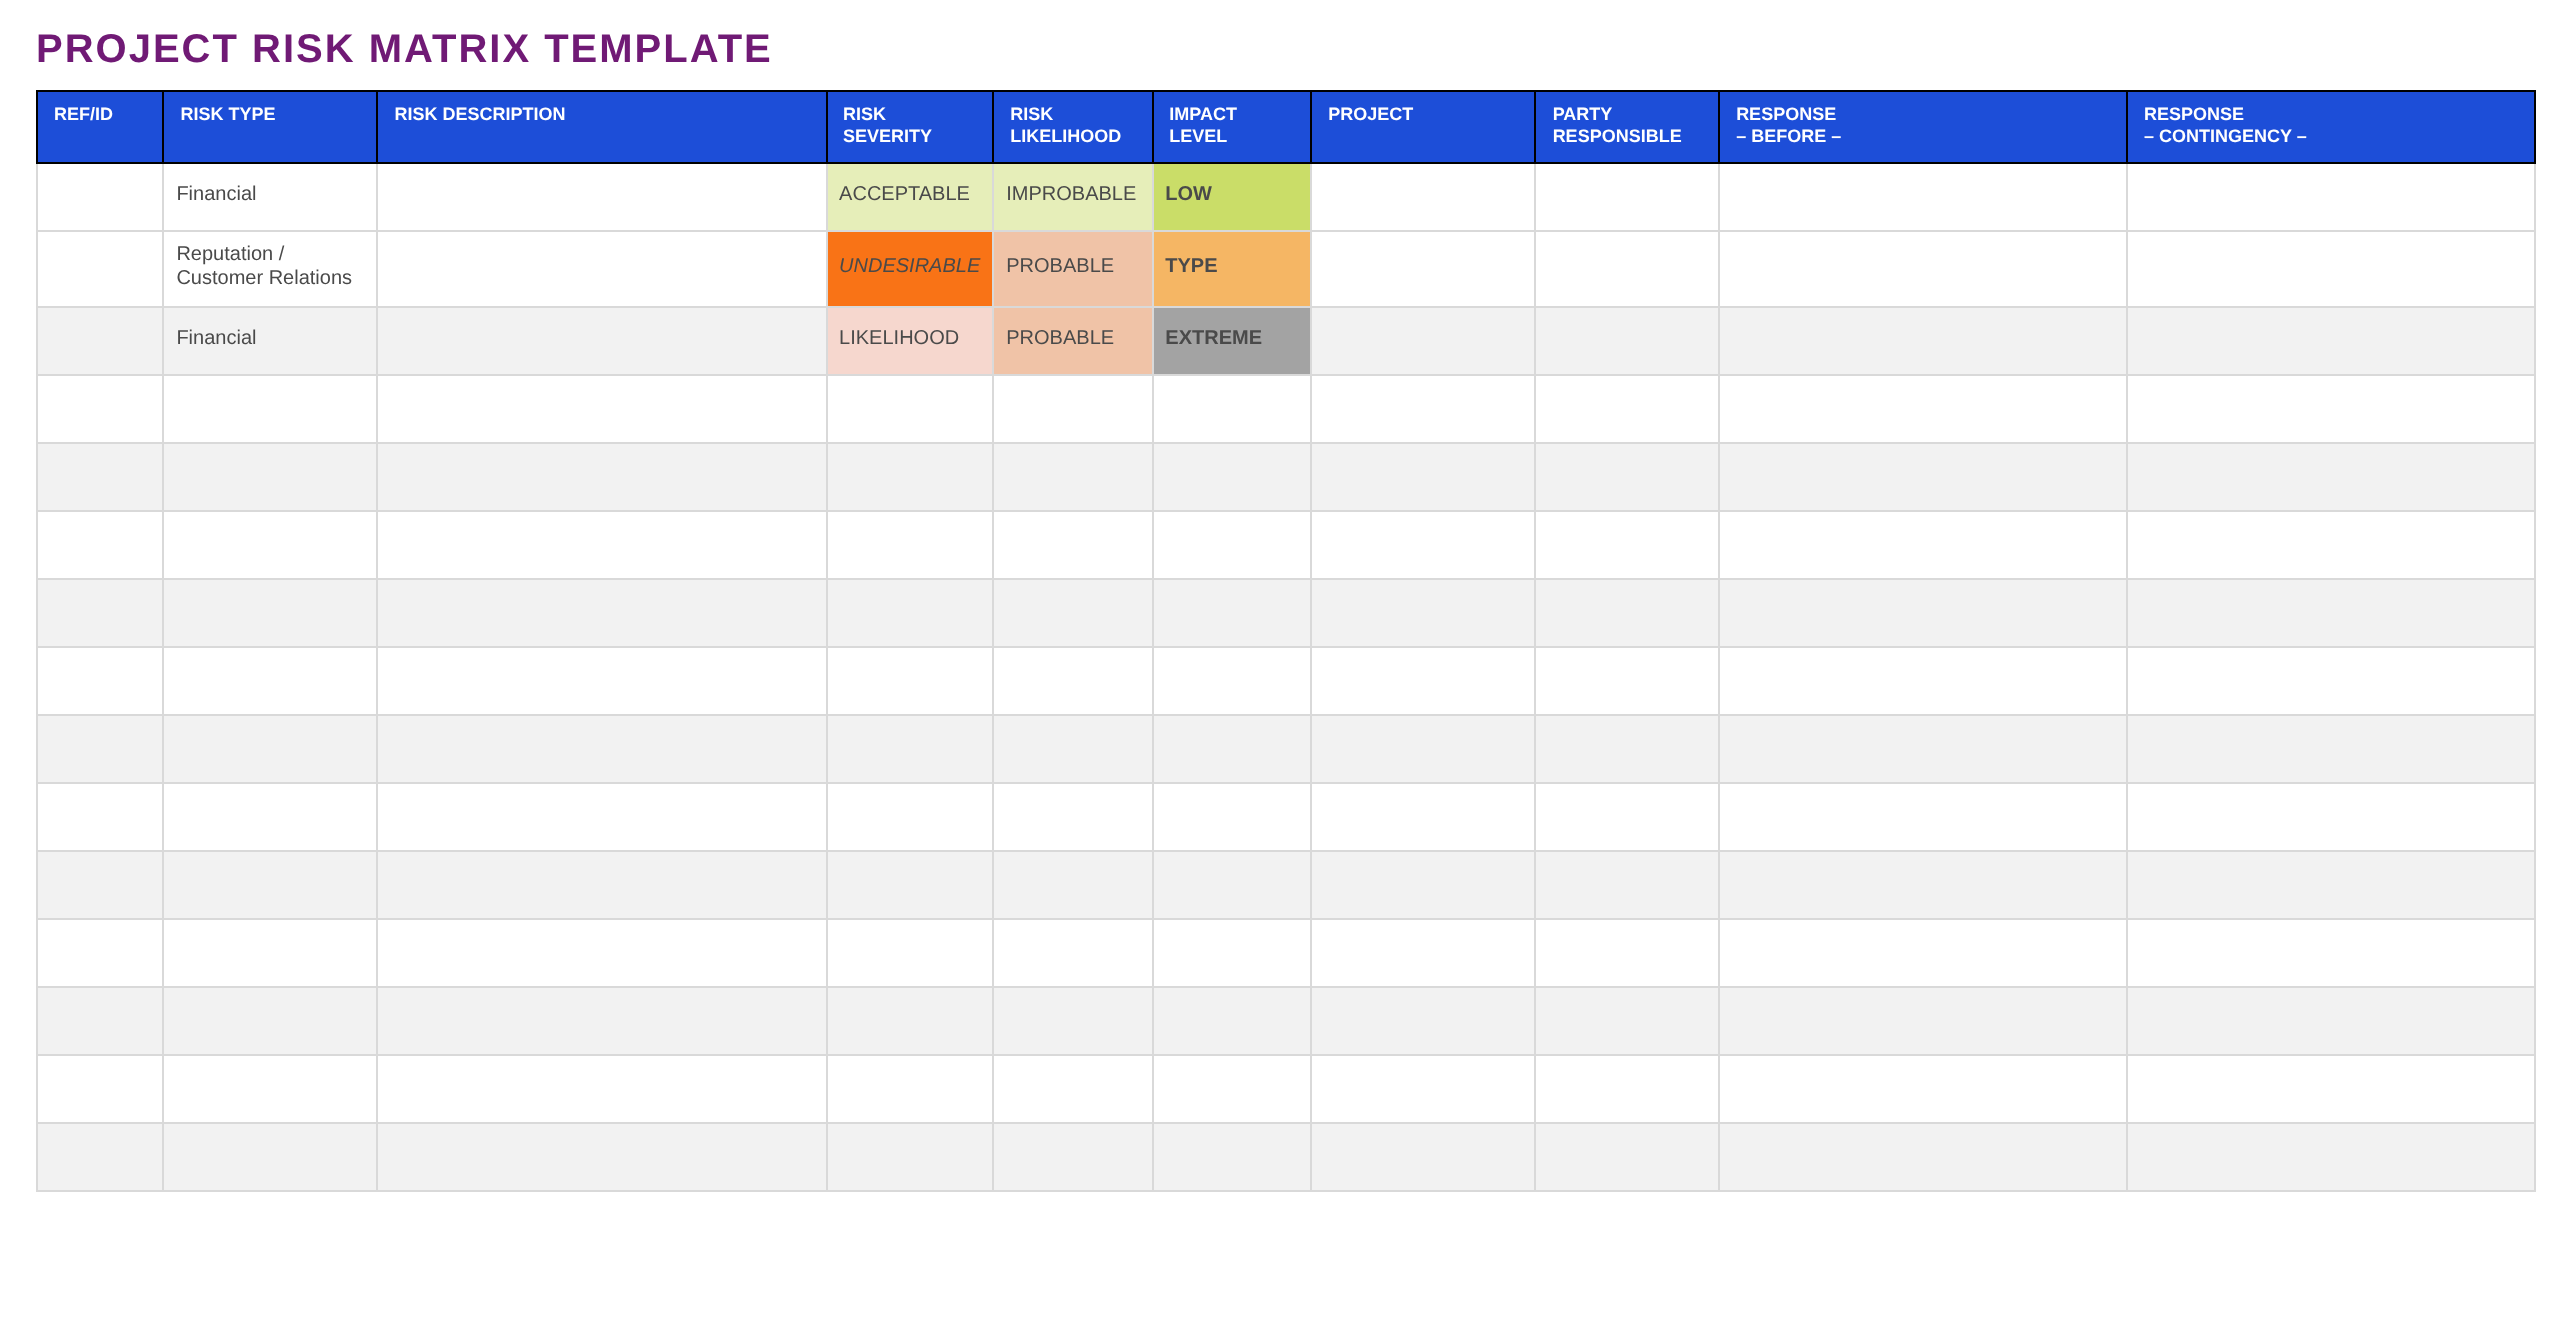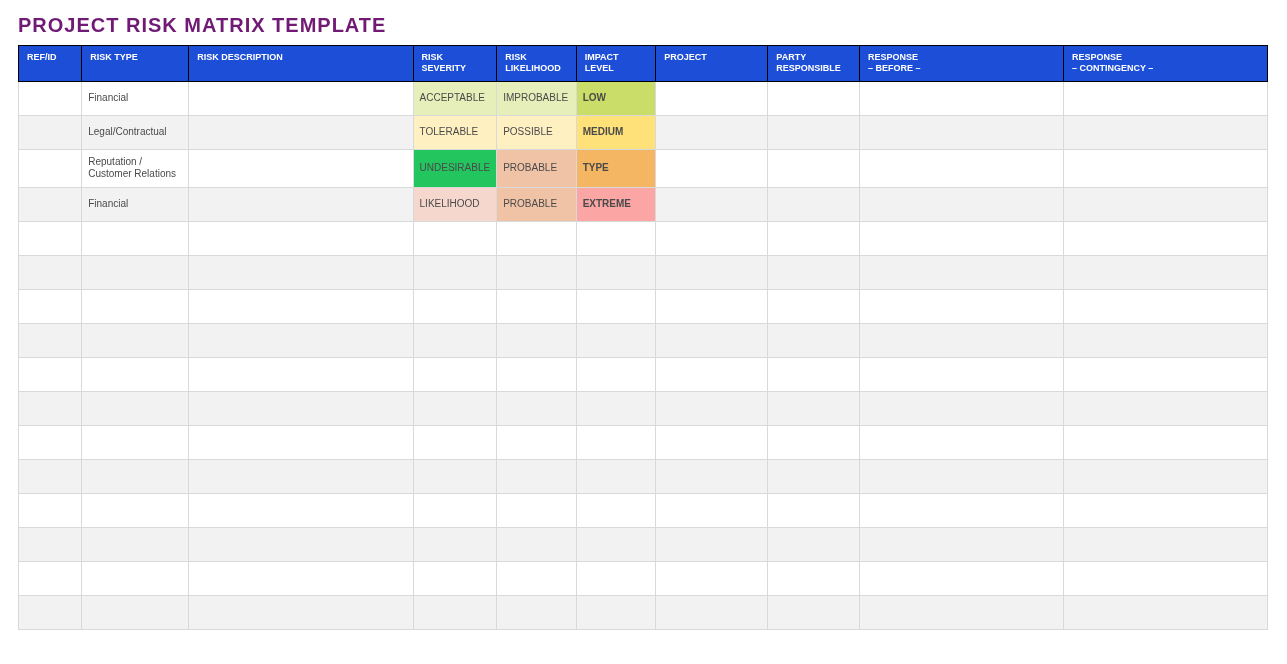--- a/index.html
+++ b/index.html
@@ -96,51 +96,39 @@
         <td>Financial</td>
         <td></td>
         <td class="sev" style="background: rgb(230, 238, 185);">ACCEPTABLE</td>
         <td class="lik" style="background: rgb(230, 238, 185);">IMPROBABLE</td>
         <td class="imp" style="background: rgb(202, 221, 104);">LOW</td>
         <td></td>
         <td></td>
         <td></td>
         <td></td>
       </tr>
-      <tr class="alt">
-        <td></td>
-        <td>Legal/Contractual</td>
-        <td></td>
-        <td class="sev" style="background: rgb(255, 240, 194);">TOLERABLE</td>
-        <td class="lik" style="background: rgb(255, 240, 194);">POSSIBLE</td>
-        <td class="imp" style="background: rgb(255, 225, 121);">MEDIUM</td>
-        <td></td>
-        <td></td>
-        <td></td>
-        <td></td>
-      </tr>
       <tr>
         <td></td>
         <td>Reputation / Customer Relations</td>
         <td></td>
-        <td class="sev" style="background: #22c55e;">UNDESIRABLE</td>
+        <td class="sev" style="background: #f97316; font-style: italic;">UNDESIRABLE</td>
         <td class="lik" style="background: rgb(240, 195, 167);">PROBABLE</td>
         <td class="imp" style="background: rgb(245, 182, 100);">TYPE</td>
         <td></td>
         <td></td>
         <td></td>
         <td></td>
       </tr>
       <tr class="alt">
         <td></td>
         <td>Financial</td>
         <td></td>
         <td class="sev" style="background: rgb(246, 215, 206);">LIKELIHOOD</td>
         <td class="lik" style="background: rgb(240, 195, 167);">PROBABLE</td>
-        <td class="imp" style="background: #fca5a5;">EXTREME</td>
+        <td class="imp" style="background: #a3a3a3;">EXTREME</td>
         <td></td>
         <td></td>
         <td></td>
         <td></td>
       </tr>
       <tr>
         <td></td>
         <td></td>
         <td></td>
         <td class="sev"></td>

